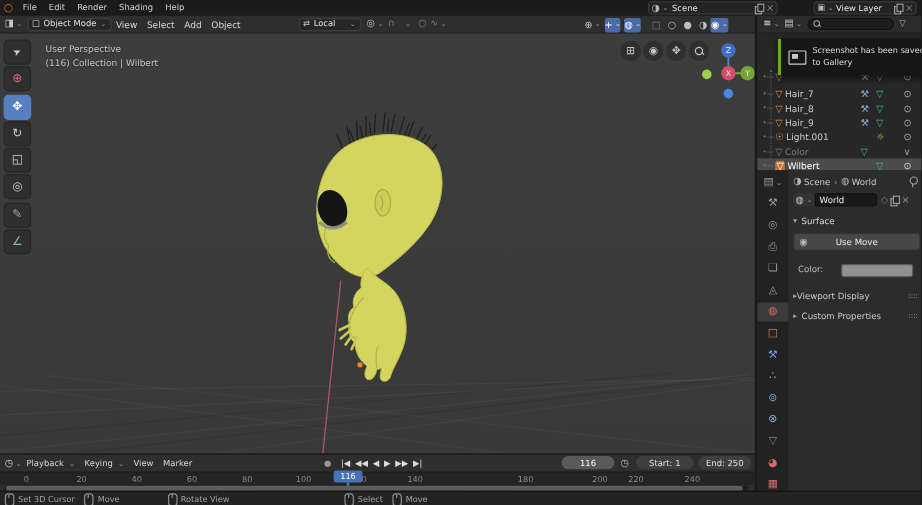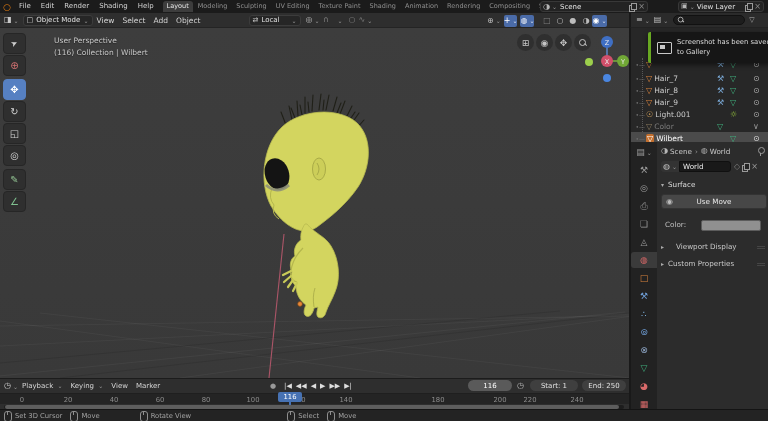--- a/index.html
+++ b/index.html
@@ -23,21 +23,21 @@
   
   #vheader{left:0;top:13px;width:630px;height:15px;background:#2e2e2e;border-bottom:1px solid #242424;box-sizing:border-box;}
   #oheader{left:630px;top:13px;width:138px;height:15px;background:#2b2b2b;border-bottom:1px solid #222;border-left:1px solid #191919;box-sizing:border-box;}
   .hbtn{padding:0 4px;font-size:7.5px;color:#d6d6d6;line-height:15px;}
   .field{height:11px;background:#262626;border:1px solid #3c3c3c;border-radius:3px;display:flex;align-items:center;padding:0 3px;box-sizing:border-box;}
   .ic{font-size:8px;line-height:1;}
   .togbtn{height:12px;min-width:13px;display:flex;align-items:center;justify-content:center;border-radius:2px;color:#bdbdbd;}
   .togbtn.on{background:#4a6ba8;color:#fff;}
   
   #viewport{left:0;top:28px;width:630px;height:350px;background:linear-gradient(#3d3d3d,#393939);}
-  .ovl{color:#c8c8c8;font-size:7.5px;text-shadow:0 1px 1px rgba(0,0,0,.4);margin-left:16px;}
+  .ovl{color:#c8c8c8;font-size:7.5px;text-shadow:0 1px 1px rgba(0,0,0,.4);}
   
   .tbtn{position:absolute;left:3px;width:23px;height:21px;background:#2f2f2f;border:1px solid #262626;border-radius:4px;display:flex;align-items:center;justify-content:center;font-size:10px;color:#cfcfcf;box-sizing:border-box;}
   .tbtn.active{background:#5680c2;color:#fff;border-color:#5680c2;}
   
   .nav{position:absolute;width:17px;height:17px;border-radius:50%;background:rgba(45,45,45,.85);display:flex;align-items:center;justify-content:center;color:#c4c4c4;font-size:9px;}
   .mag{position:relative;width:8px;height:8px;}
   .mag:before{content:"";position:absolute;left:0;top:0;width:5px;height:5px;border:1.3px solid #c4c4c4;border-radius:50%;}
   .mag:after{content:"";position:absolute;left:5px;top:5px;width:3px;height:1.4px;background:#c4c4c4;transform:rotate(45deg);}
   
   #outliner{left:630px;top:28px;width:138px;height:114px;background:#272727;border-left:1px solid #191919;box-sizing:border-box;overflow:hidden;}
@@ -80,33 +80,20 @@
 
 <div id="app">
 
   <div class="abs row" id="topbar">
     <div style="width:14px;text-align:center;color:#e87d0d;font-size:9px;">○</div>
     <div class="menu-item">File</div>
     <div class="menu-item">Edit</div>
     <div class="menu-item">Render</div>
     <div class="menu-item">Shading</div>
     <div class="menu-item">Help</div>
-    <div class="row" style="margin-left:4px;width:390px;overflow:hidden;">
-      <div class="wtab active">Layout</div>
-      <div class="wtab">Modeling</div>
-      <div class="wtab">Sculpting</div>
-      <div class="wtab">UV Editing</div>
-      <div class="wtab">Texture Paint</div>
-      <div class="wtab">Shading</div>
-      <div class="wtab">Animation</div>
-      <div class="wtab">Rendering</div>
-      <div class="wtab">Compositing</div>
-      <div class="wtab">Scripting</div>
-
-    </div>
     <div class="idfield abs" style="left:540px;top:1px;width:108px;">
       <span class="ic" style="color:#b5b5b5;">◑</span>
       <span class="dd">⌄</span>
       <span class="f7" style="color:#e4e4e4;margin-left:3px;flex:1;">Scene</span>
       <span class="copyic"></span>
       <span class="f8" style="color:#8a8a8a;">×</span>
     </div>
     <div class="idfield abs" style="left:678px;top:1px;width:86px;">
       <span class="ic" style="color:#b5b5b5;font-size:7px;">▣</span>
       <span class="dd">⌄</span>
@@ -479,21 +466,21 @@
       <div class="btn abs" style="left:4px;top:52px;width:104px;">
         <span class="ic" style="position:absolute;left:4px;color:#bbb;">◉</span>
         <span>Use Move</span>
       </div>
       <div class="prow" style="top:78px;">
         <span style="margin-left:8px;color:#c0c0c0;">Color:</span>
         <span class="abs" style="left:44px;top:0;width:60px;height:11px;background:#909090;border-radius:2px;border:1px solid #5c5c5c;box-sizing:border-box;"></span>
       </div>
       <div class="prow" style="top:100px;">
         <span style="margin-left:4px;color:#a8a8a8;font-size:6px;">▸</span>
-        <span style="margin-left:12px;">Viewport Display</span>
+        <span style="margin-left:0;">Viewport Display</span>
         <span class="abs dim" style="right:4px;font-size:6px;">::::</span>
       </div>
       <div class="prow" style="top:117px;">
         <span style="margin-left:4px;color:#a8a8a8;font-size:6px;">▸</span>
         <span style="margin-left:4px;">Custom Properties</span>
         <span class="abs dim" style="right:4px;font-size:6px;">::::</span>
       </div>
     </div>
   </div>
 

